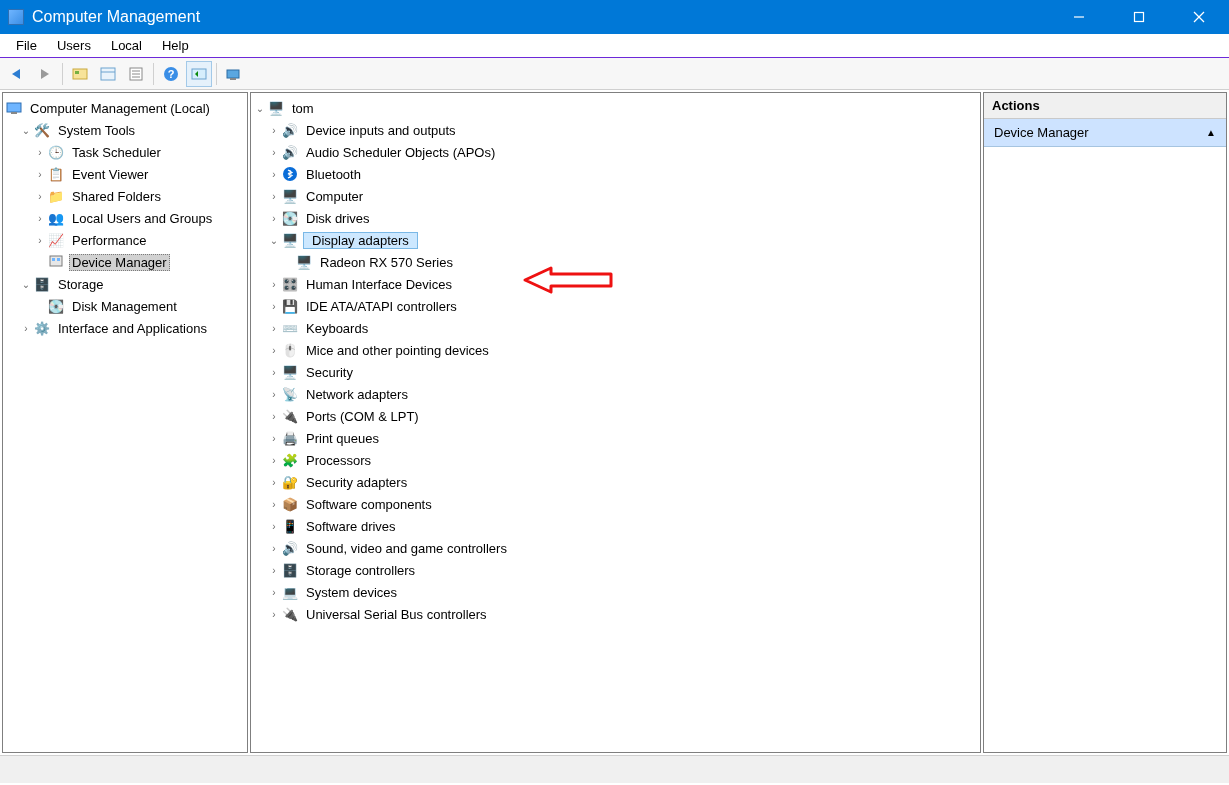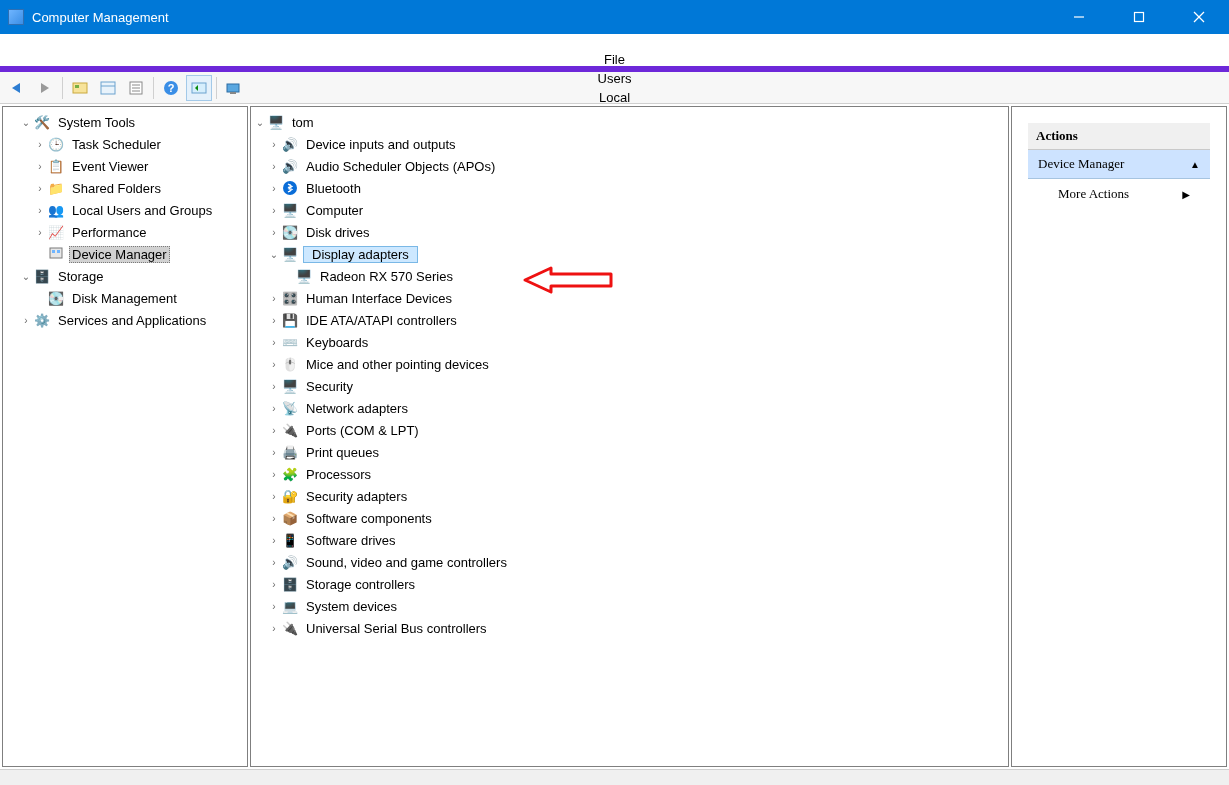--- a/index.html
+++ b/index.html
@@ -1,39 +1,39 @@
 <!DOCTYPE html>
 <html><head>
 <meta charset="utf-8">
 <style>
 * { box-sizing: border-box; margin: 0; padding: 0; }
 body { font-family: "Segoe UI", Tahoma, sans-serif; font-size: 13px; color: #000; background: #fff; width: 1229px; height: 785px; overflow: hidden; }
 
 
 .titlebar { background: #0078d7; color: #fff; height: 34px; display: flex; align-items: center; padding-left: 8px; }
 .titlebar .app-icon { width: 16px; height: 16px; background: linear-gradient(135deg,#6fb5ff,#3a8ee6); border: 1px solid #2e6fb3; margin-right: 8px; }
-.titlebar .title { font-size: 13px; flex: 1; }
+.titlebar .title { font-size: 16px; flex: 1; }
 .titlebar .wbuttons { display: flex; height: 100%; }
 .titlebar .wbtn { width: 60px; display: flex; align-items: center; justify-content: center; font-size: 14px; }
 
 
-.menubar { background: #fff; height: 24px; display: flex; align-items: center; padding: 16px 6px; border-bottom: 6px solid #6d28d9; flex-direction: column; }
+.menubar { background: #fff; height: 24px; display: flex; align-items: center; padding: 0 6px; border-bottom: 1px solid #6d28d9; }
 .menubar span { padding: 2px 10px; cursor: default; }
 
 
 .toolbar { background: #f7f7f7; height: 32px; display: flex; align-items: center; padding: 2px 4px; border-bottom: 1px solid #d0d0d0; gap: 2px; }
 .tbtn { width: 26px; height: 26px; display: flex; align-items: center; justify-content: center; border: 1px solid transparent; }
 .tsep { width: 1px; height: 22px; background: #d0d0d0; margin: 0 2px; }
 
 
 .panes { display: flex; height: calc(785px - 34px - 24px - 32px - 30px); padding: 2px; gap: 2px; }
 .pane { border: 1px solid #7f7f7f; background: #fff; overflow-y: auto; overflow-x: hidden; }
 .pane-left { width: 246px; padding: 4px 2px; }
 .pane-mid  { flex: 1; padding: 4px 2px; }
-.pane-right{ width: 216px; padding: 16px; font-family: Liberation Serif, serif; }
+.pane-right{ width: 244px; padding: 0; }
 
 
 .node { display: flex; align-items: center; height: 22px; white-space: nowrap; cursor: default; }
 .tw { width: 14px; text-align: center; color: #6d6d6d; font-size: 10px; user-select: none; }
 .ic { width: 18px; height: 18px; display: flex; align-items: center; justify-content: center; margin-right: 4px; font-size: 13px; }
 .node .lbl { padding: 1px 3px; }
 .node.selected .lbl { background: #d1d1d1; border: 1px dotted #7a7a7a; padding: 0 2px; }
 .node.hl .lbl { background: #cde8ff; border: 1px solid #7ab8e6; padding: 0 8px; }
 .ind1 { padding-left: 14px; }
 .ind2 { padding-left: 28px; }
@@ -135,20 +135,29 @@
       <svg width="18" height="16">
         <rect x="2" y="4" width="12" height="8" fill="#5aa7e0" stroke="#2d6ca3"></rect>
         <rect x="5" y="12" width="6" height="2" fill="#888"></rect>
       </svg>
     </div>
 </div>
 
 <div class="panes">
 
   <div class="pane pane-left">
+    <div class="node">
+      <span class="ic">
+          <svg width="16" height="16">
+            <rect x="1" y="3" width="14" height="9" fill="#6fb5ff" stroke="#2e6fb3"></rect>
+            <rect x="5" y="12" width="6" height="2" fill="#888"></rect>
+          </svg>
+        </span>
+      <span class="lbl">Computer Management (Local)</span>
+    </div>
     <div class="node ind1">
       <span class="tw">⌄</span>
       <span class="ic">🛠️</span>
       <span class="lbl">System Tools</span>
     </div>
     <div class="node ind2">
         <span class="tw">›</span>
         <span class="ic">🕒</span>
         <span class="lbl">Task Scheduler</span>
       </div>
@@ -189,21 +198,21 @@
         <span class="lbl">Storage</span>
       </div>
     <div class="node ind2">
         <span class="tw"></span>
         <span class="ic">💽</span>
         <span class="lbl">Disk Management</span>
       </div>
     <div class="node ind1">
         <span class="tw">›</span>
         <span class="ic">⚙️</span>
-        <span class="lbl">Services and Applications</span>
+        <span class="lbl">Interface and Applications</span>
       </div>
   </div>
 
   <div class="pane pane-mid">
     <div class="node">
         <span class="tw">⌄</span>
         <span class="ic">🖥️</span>
         <span class="lbl">tom</span>
       </div>
 
@@ -328,24 +337,20 @@
         <span class="lbl">Universal Serial Bus controllers</span>
       </div>
   </div>
 
   <div class="pane pane-right">
     <div class="actions-header">Actions</div>
     <div class="actions-section">
       <span>Device Manager</span>
       <span class="caret">▲</span>
     </div>
-    <div class="actions-item">
-      <span>More Actions</span>
-      <span class="caret">▶</span>
-    </div>
   </div>
 </div>
 
 <div class="statusbar"></div>
 
 <svg class="anno-arrow" width="90" height="30">
   <path d="M88 8 L28 8 L28 2 L2 14 L28 26 L28 20 L88 20 Z" fill="none" stroke="#e11" stroke-width="3" stroke-linejoin="round"></path>
 </svg>
 
 </body></html>

